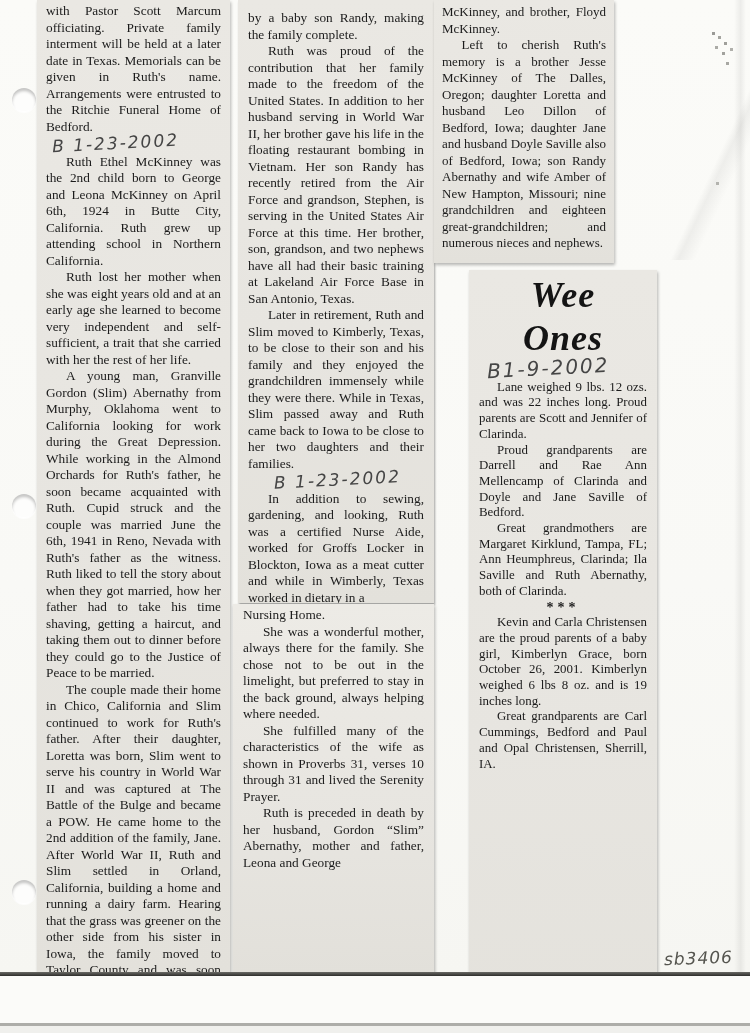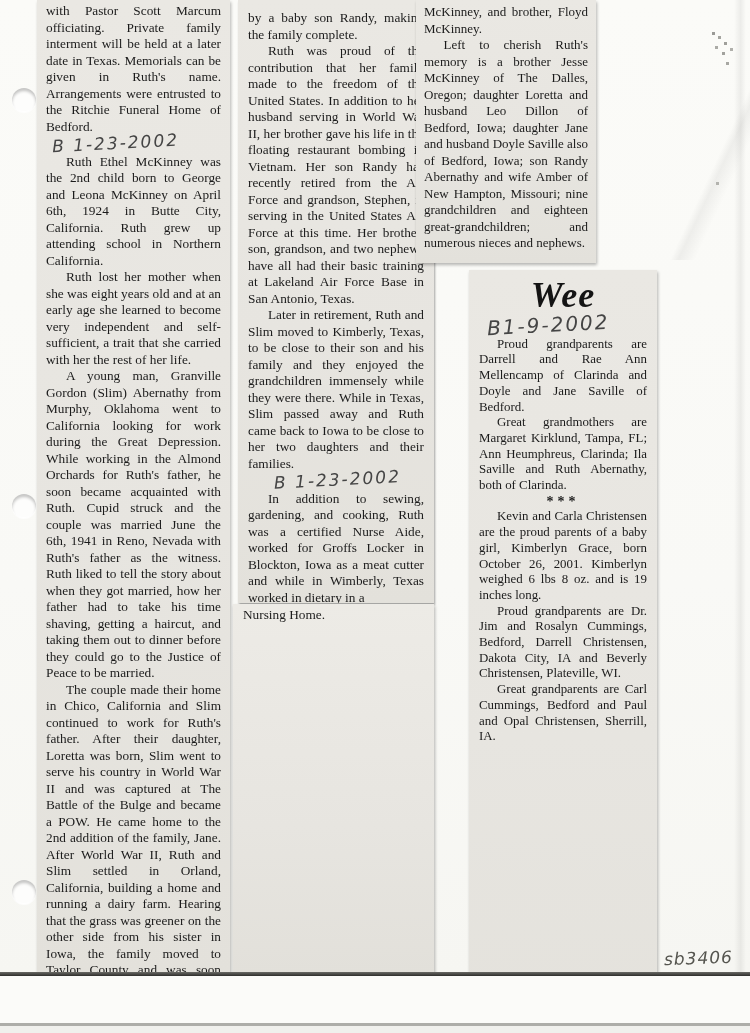--- a/index.html
+++ b/index.html
@@ -54,21 +54,21 @@
     color:#1b1b1b;font-size:13.3px;line-height:16.5px;text-align:justify;
     box-shadow:1px 2px 3px rgba(0,0,0,0.28);
   }
   .clip p{margin:0;text-indent:1.5em;}
   .clip p.cont{text-indent:0;}
   .c1{left:37px;top:0;width:193px;height:972px;padding:3px 9px 0 9px;}
   .c2a{left:238px;top:0;width:196px;height:603px;padding:10px 10px 0 10px;
        box-shadow:1px 2px 2px rgba(0,0,0,0.35);}
   .c2b{left:233px;top:604px;width:201px;height:370px;padding:3px 10px 0 10px;
        background:linear-gradient(180deg,#edebe6 0%,#e7e5e0 60%,#e2e0da 100%);}
-  .c3{left:416px;top:0;width:180px;height:263px;padding:4px 8px 0 8px;font-size:13px;}
+  .c3{left:434px;top:0;width:180px;height:263px;padding:4px 8px 0 8px;font-size:13px;}
   .wee{left:444px;top:270px;width:188px;height:850px;padding:2px 10px 0 10px;
        font-size:12.9px;line-height:15.7px;margin-left:25px;}
   .wee p{text-indent:1.4em;}
   .wee-title{
     font-weight:bold;font-style:italic;text-align:center;
     font-size:36px;line-height:39px;letter-spacing:1px;margin:4px 0 0 0;color:#141414;
   }
   .separator{
     text-align:center;font-weight:bold;font-size:14px;letter-spacing:4px;
     margin:12px 0 8px 0;text-indent:0 !important;
@@ -104,40 +104,44 @@
     <p>Ruth Ethel McKinney was the 2nd child born to George and Leona McKinney on April 6th, 1924 in Butte City, California. Ruth grew up attending school in Northern California.</p>
     <p>Ruth lost her mother when she was eight years old and at an early age she learned to become very independent and self-sufficient, a trait that she carried with her the rest of her life.</p>
     <p>A young man, Granville Gordon (Slim) Abernathy from Murphy, Oklahoma went to California looking for work during the Great Depression. While working in the Almond Orchards for Ruth's father, he soon became acquainted with Ruth. Cupid struck and the couple was married June the 6th, 1941 in Reno, Nevada with Ruth's father as the witness. Ruth liked to tell the story about when they got married, how her father had to take his time shaving, getting a haircut, and taking them out to dinner before they could go to the Justice of Peace to be married.</p>
     <p>The couple made their home in Chico, California and Slim continued to work for Ruth's father. After their daughter, Loretta was born, Slim went to serve his country in World War II and was captured at The Battle of the Bulge and became a POW. He came home to the 2nd addition of the family, Jane.  After World War II, Ruth and Slim settled in Orland, California, building a home and running a dairy farm. Hearing that the grass was greener on the other side from his sister in Iowa, the family moved to Taylor County and was soon blessed</p>
   </div>
 
   <div class="clip c2a">
     <p class="cont">by a baby son Randy, making the family complete.</p>
     <p>Ruth was proud of the contribution that her family made to the freedom of the United States. In addition to her husband serving in World War II, her brother gave his life in the floating restaurant bombing in Vietnam. Her son Randy has recently retired from the Air Force and grandson, Stephen, is serving in the United States Air Force at this time. Her brother, son, grandson, and two nephews have all had their basic training at Lakeland Air Force Base in San Antonio, Texas.</p>
     <p><span>Later in retirement, Ruth and Slim moved to Kimberly, Texas, to be close to their son and his family and they enjoyed the grandchildren immensely while they were there.  While in Texas, Slim passed away and Ruth came back to Iowa to be close to her two daughters and their families.</span><span class="hw hw-inline">B 1-23-2002</span></p>
-    <p>In addition to sewing, gardening, and cooking, Ruth was a certified Nurse Aide, worked for Groffs Locker in Blockton, Iowa as a meat cutter and while in Wimberly, Texas worked in dietary in a</p>
+    <p>In addition to sewing, gardening, and looking, Ruth was a certified Nurse Aide, worked for Groffs Locker in Blockton, Iowa as a meat cutter and while in Wimberly, Texas worked in dietary in a</p>
   </div>
 
   <div class="clip c2b">
     <p class="cont">Nursing Home.</p>
+    <p>She was a wonderful mother, always there for the family. She chose not to be out in the limelight, but preferred to stay in the back ground, always helping where needed.</p>
+    <p>She fulfilled many of the characteristics of the wife as shown in Proverbs 31, verses 10 through 31 and lived the Serenity Prayer.</p>
+    <p>Ruth is preceded in death by her husband, Gordon “Slim” Abernathy, mother and father, Leona and George</p>
   </div>
 
   <div class="clip c3">
     <p class="cont">McKinney, and brother, Floyd McKinney.</p>
     <p>Left to cherish Ruth's memory is a brother Jesse McKinney of The Dalles, Oregon; daughter Loretta and husband Leo Dillon of Bedford, Iowa; daughter Jane and husband Doyle Saville also of Bedford, Iowa; son Randy Abernathy and wife Amber of New Hampton, Missouri; nine grandchildren and eighteen great-grandchildren; and numerous nieces and nephews.</p>
   </div>
 
   <div class="clip wee">
     <div class="wee-title">Wee</div>
+    <div class="wee-title">Ones</div>
     <span class="hw hw-block">B1-9-2002</span>
+    <p>Lane weighed 9 lbs. 12 ozs. and was 22 inches long. Proud parents are Scott and Jennifer of Clarinda.</p>
     <p>Proud grandparents are Darrell and Rae Ann Mellencamp of Clarinda and Doyle and Jane Saville of Bedford.</p>
     <p>Great grandmothers are Margaret Kirklund, Tampa, FL; Ann Heumphreus, Clarinda; Ila Saville and Ruth Abernathy, both of Clarinda.</p>
     <p class="separator">***</p>
     <p>Kevin and Carla Christensen are the proud parents of a baby girl, Kimberlyn Grace, born October 26, 2001. Kimberlyn weighed 6 lbs 8 oz. and is 19 inches long.</p>
-    <p>Proud grandparents are Dr. Jim and Rosalyn Cummings, Bedford, Darrell Christensen, Dakota City, IA and Beverly Christensen, Plateville, WI.</p>
     <p>Great grandparents are Carl Cummings, Bedford and Paul and Opal Christensen, Sherrill, IA.</p>
   </div>
 
   <span class="hw archive-code">sb3406</span>
 
   <div class="sheet-bottom-edge"></div>
   <div class="scanner-strip"></div>
   <div class="strip-line"></div>
   <div class="strip-foot"></div>
 

